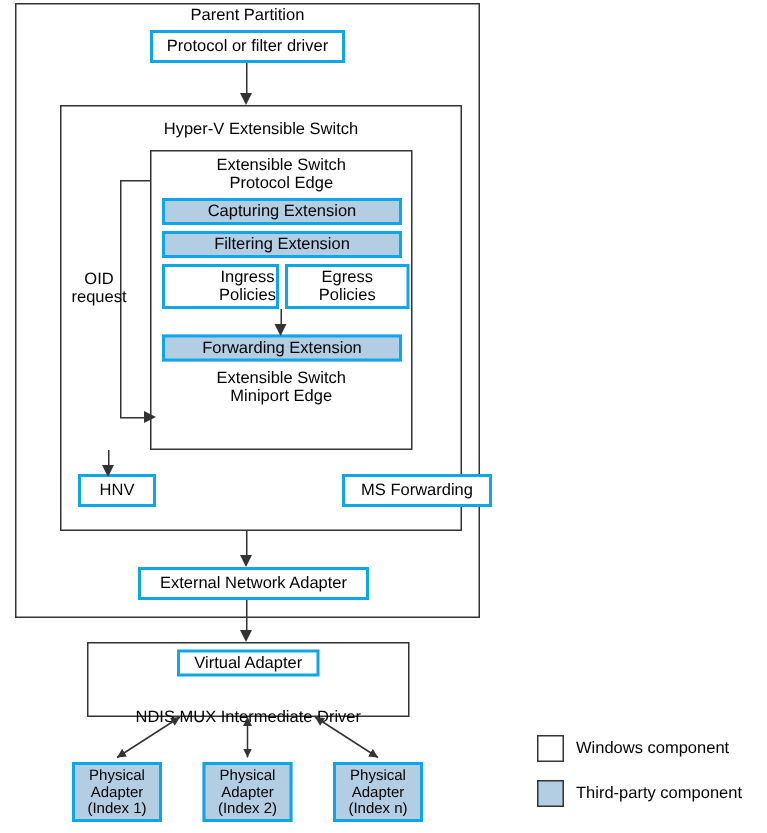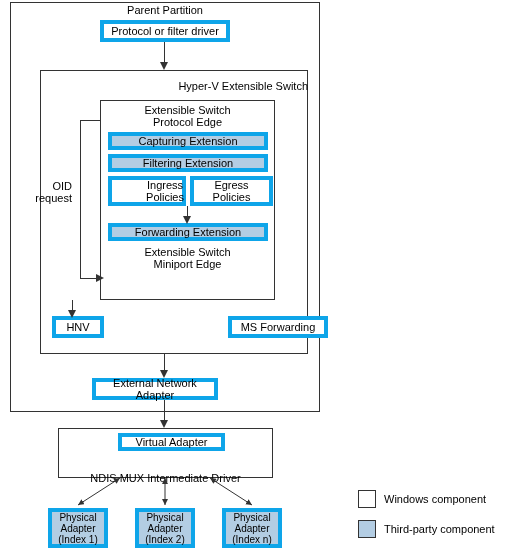--- a/index.html
+++ b/index.html
@@ -7,21 +7,21 @@
     margin: 0;
     padding: 0;
     font-family: Arial, sans-serif;
     font-size: 11px;
     background: #fff;
     width: 511px;
     height: 555px;
     position: relative;
   }
   .box {
-    border: 4px solid #0ea5e9;
+    border: 2px solid #0ea5e9;
     background: #fff;
     text-align: center;
     display: flex;
     align-items: center;
     justify-content: center;
     position: absolute;
   }
   .tp-box {
     background: #b3cde3;
   }
@@ -66,21 +66,21 @@
 <div class="label" style="left:10px; top:4px; width:310px;">Parent Partition</div>
 
 <div class="box" style="left:100px; top:20px; width:130px; height:22px;">
   <span>Protocol or filter driver</span>
 </div>
 
 <div class="arrow-line" style="left:164px; top:42px; width:1px; height:22px;"></div>
 <div class="arrow-head-down" style="left:160px; top:62px;"></div>
 
 <div class="container-box" style="left:40px; top:70px; width:268px; height:284px;"></div>
-<div class="label" style="left:40px; top:80px; width:268px;text-align:right;">Hyper-V Extensible Switch</div>
+<div class="label" style="left:40px; top:80px; width:268px;">Hyper-V Extensible Switch</div>
 
 <div class="container-box" style="left:100px; top:100px; width:175px; height:200px;"></div>
 
 <div class="label" style="left:100px; top:104px; width:175px; white-space:pre-line; line-height:1.1;">Extensible Switch
 Protocol Edge</div>
 
 <div class="box tp-box" style="left:108px; top:132px; width:160px; height:18px;">
   <span>Capturing Extension</span>
 </div>
 
@@ -103,49 +103,49 @@
 
 <div class="label" style="left:100px; top:246px; width:175px; white-space:pre-line; line-height:1.1;">Extensible Switch
 Miniport Edge</div>
 
 <div class="arrow-line" style="left:80px; top:120px; width:20px; height:1px;"></div>
 
 <div class="arrow-line" style="left:80px; top:120px; width:1px; height:158px;"></div>
 
 <div class="arrow-line" style="left:80px; top:278px; width:20px; height:1px;"></div>
 <div class="arrow-head-right" style="left:96px; top:274px;"></div>
-<div class="label" style="left:32px; top:180px; width:40px; white-space:pre-line; text-align:right; line-height:1.1;">OID
+<div class="label" style="left:46px; top:180px; width:40px; white-space:pre-line; text-align:center; line-height:1.1;">OID
 request</div>
 
 <div class="arrow-line" style="left:187px; top:206px; width:1px; height:12px;"></div>
 <div class="arrow-head-down" style="left:183px; top:216px;"></div>
 
 <div class="box" style="left:52px; top:316px; width:52px; height:22px;">
   <span>HNV</span>
 </div>
 
 <div class="arrow-line" style="left:72px; top:300px; width:1px; height:12px;"></div>
 <div class="arrow-head-down" style="left:68px; top:310px;"></div>
 
 <div class="box" style="left:188px; top:316px; width:100px; height:22px;margin-left:40px;">
   <span>MS Forwarding</span>
 </div>
 
 <div class="arrow-line" style="left:164px; top:354px; width:1px; height:18px;"></div>
 <div class="arrow-head-down" style="left:160px; top:370px;"></div>
 
-<div class="box" style="left:92px; top:378px; width:126px; height:22px;">
+<div class="box" style="left:92px; top:378px; width:154px; height:22px;">
   <span>External Network Adapter</span>
 </div>
 
 <div class="arrow-line" style="left:164px; top:400px; width:1px; height:22px;"></div>
 <div class="arrow-head-down" style="left:160px; top:420px;"></div>
 
 <div class="container-box" style="left:58px; top:428px; width:215px; height:50px;"></div>
-<div class="box" style="left:118px; top:433px; width:107px; height:18px;">
+<div class="box" style="left:118px; top:433px; width:95px; height:18px;">
   <span>Virtual Adapter</span>
 </div>
 <div class="label" style="left:58px; top:472px; width:215px;">NDIS MUX Intermediate Driver</div>
 
 <svg style="position:absolute; left:0; top:0; width:330px; height:555px; pointer-events:none;">
   <defs>
     <marker id="ah" markerWidth="8" markerHeight="8" refX="6" refY="3" orient="auto">
       <path d="M0,0 L6,3 L0,6 Z" fill="#333"></path>
     </marker>
     <marker id="ahr" markerWidth="8" markerHeight="8" refX="0" refY="3" orient="auto">

